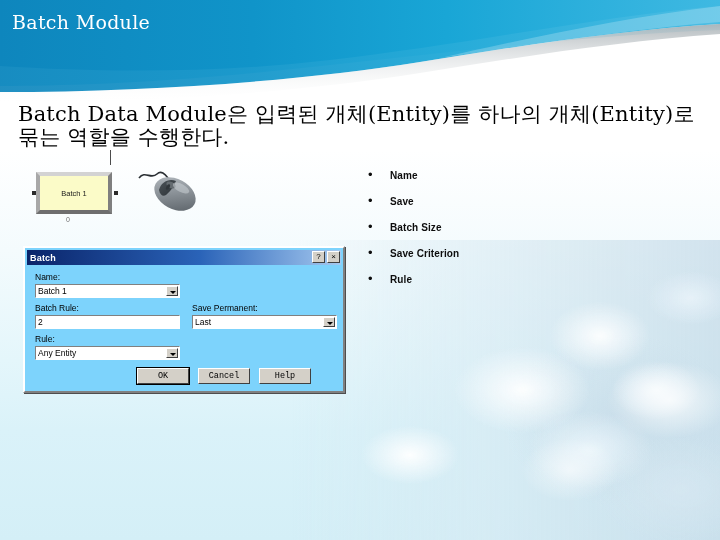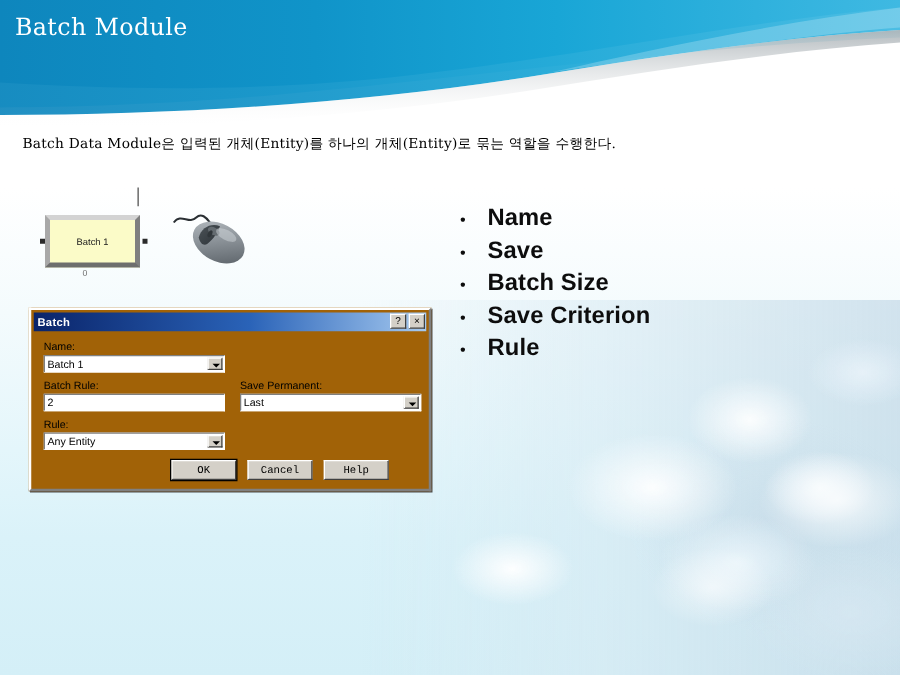--- a/index.html
+++ b/index.html
@@ -72,21 +72,21 @@
     white-space: nowrap;
   }
 
   
   .body-text {
     position: absolute;
     left: 18px;
     top: 103px;
     width: 680px;
     font-family: "DejaVu Serif", serif;
-    font-size: 11px;
+    font-size: 21px;
     line-height: 23px;
     color: #000000;
     letter-spacing: .2px;
   }
 
   
   .diagram {
     position: absolute;
     left: 30px;
     top: 150px;
@@ -153,36 +153,36 @@
     height: 26px;
   }
   .bullet-dot {
     width: 22px;
     color: #0d0d0d;
     font-size: 13px;
     line-height: 26px;
   }
   .bullet-label {
     font-family: "Liberation Sans", sans-serif;
-    font-size: 19px;
+    font-size: 10px;
     font-weight: bold;
     color: #0d0d0d;
     line-height: 26px;
     letter-spacing: .1px;
     text-align: right;
   }
 
   
   .dialog {
     position: absolute;
     left: 23px;
     top: 246px;
     width: 322px;
     height: 147px;
-    background: #a16207;
+    background: #7dd3fc;
     border-top: 2px solid #ffffff;
     border-left: 2px solid #ffffff;
     border-right: 2px solid #808080;
     border-bottom: 2px solid #808080;
     box-sizing: border-box;
     box-shadow: 1px 1px 0 #4d4d4d;
   }
   .titlebar {
     position: absolute;
     left: 2px; top: 2px;

